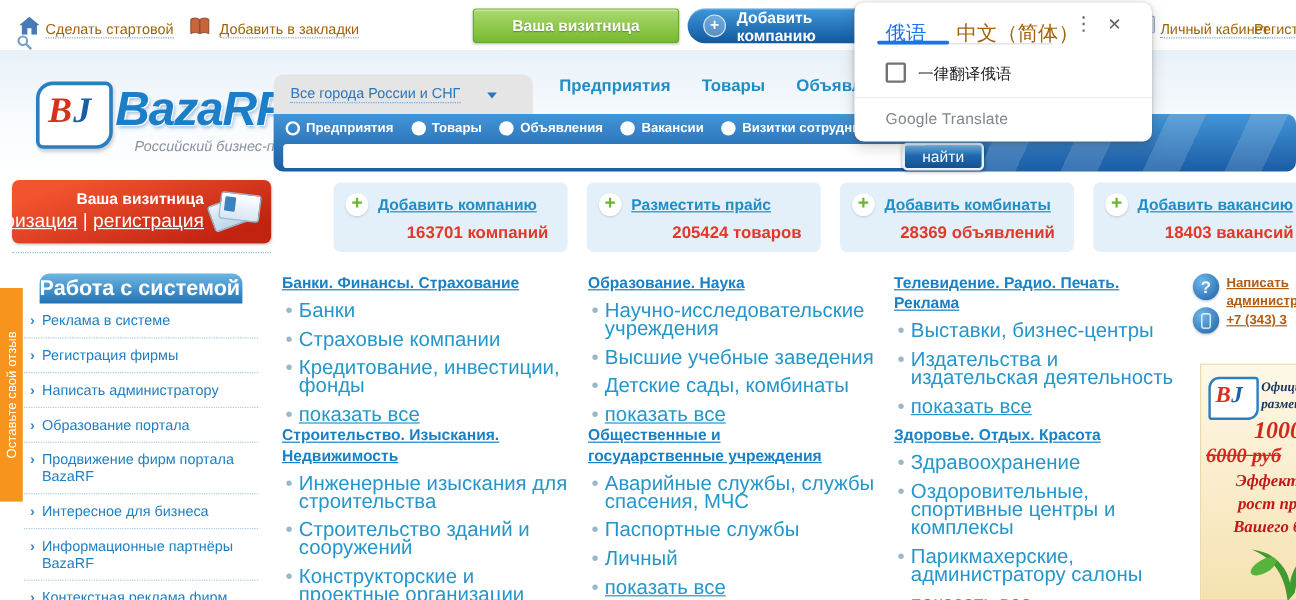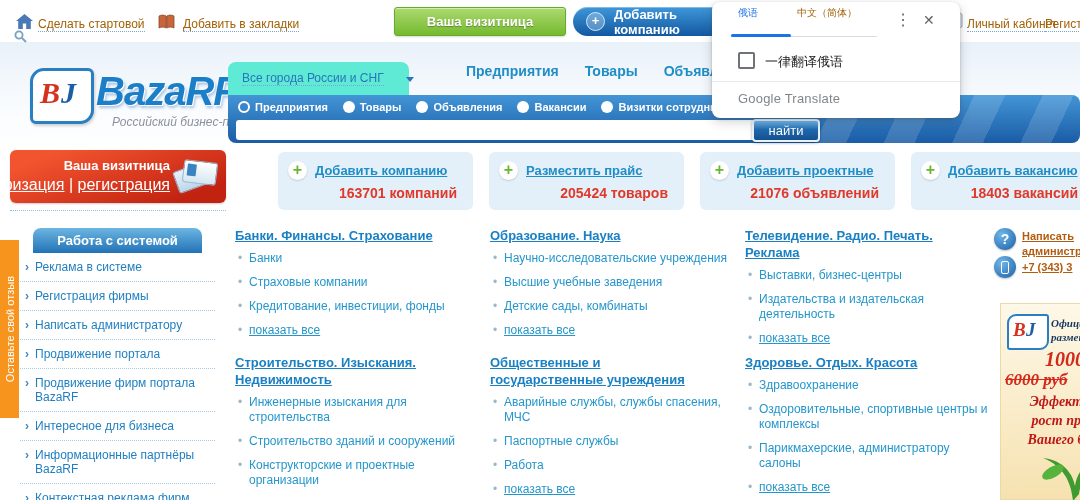--- a/index.html
+++ b/index.html
@@ -22,21 +22,21 @@
 
   
   .band{left:0;top:42px;width:1080px;height:108px;background:linear-gradient(180deg,#e9f1f9 0%,#f8fbfe 55%,#ffffff 100%)}
   .logo-mark{left:30px;top:68px;width:58px;height:50px;background:#fff;border:3px solid #2a7ec2;border-radius:14px 6px 14px 6px;box-shadow:1px 2px 3px rgba(0,0,0,.18)}
   .lm-b{position:absolute;left:7px;top:5px;font:italic bold 30px "Liberation Serif",serif;color:#d6311c}
   .lm-j{position:absolute;left:28px;top:5px;font:italic bold 30px "Liberation Serif",serif;color:#1b5ea8}
   .logo-text{left:96px;top:69px;font-style:italic;font-weight:bold;font-size:40px;color:#1b7ec9;letter-spacing:-1px;text-shadow:1px 1px 0 #fff,2px 3px 3px rgba(27,94,168,.35);white-space:nowrap}
   .logo-tld{font-size:22px}
   .tagline{left:112px;top:115px;font-size:12px;font-style:italic;color:#8a929e;white-space:nowrap}
 
-  .region-tab{left:228px;top:62px;width:181px;height:33px;background:#5eead4;border-radius:8px 8px 0 0}
+  .region-tab{left:228px;top:62px;width:216px;height:33px;background:#e5e5e5;border-radius:8px 8px 0 0}
   .region-link{position:absolute;left:14px;top:9px;font-size:12px;color:#2a75bb;border-bottom:1px dotted #7aa6d4;white-space:nowrap}
   .caret{position:absolute;left:178px;top:15px;width:0;height:0;border-left:4px solid transparent;border-right:4px solid transparent;border-top:5px solid #2a75bb}
   .main-nav{left:466px;top:63px;display:flex;gap:26px}
   .main-nav a{font-size:14px;font-weight:bold;color:#1f8dc6;text-decoration:none;white-space:nowrap}
 
   
   .search-panel{left:228px;top:95px;width:852px;height:48px;background:linear-gradient(180deg,#4395d6,#1a5ca6);border-radius:0 8px 8px 8px}
   .search-panel::after{content:"";position:absolute;right:0;top:0;width:280px;height:100%;border-radius:0 8px 8px 0;background:repeating-linear-gradient(115deg,transparent 0 34px,rgba(255,255,255,.14) 34px 62px)}
   .scope-row{position:absolute;left:10px;top:6px;display:flex;gap:15px;align-items:center;z-index:2}
   .scope{display:flex;align-items:center;gap:5px;color:#fff;font-size:11px;font-weight:bold;white-space:nowrap}
@@ -62,30 +62,30 @@
   .a0{left:278px}.a1{left:489px}.a2{left:700px}.a3{left:911px;width:177px}
   .aplus{position:absolute;left:10px;top:9px;width:19px;height:19px;border-radius:50%;background:#fff;color:#6cb52e;font-size:16px;font-weight:bold;line-height:18px;text-align:center;box-shadow:0 1px 2px rgba(0,0,0,.15)}
   .albl{position:absolute;left:37px;top:11px;font-size:13px;font-weight:bold;color:#1f8dc6;text-decoration:underline;white-space:nowrap}
   .acount{position:absolute;right:16px;bottom:9px;font-size:14px;font-weight:bold;color:#e0392a;white-space:nowrap}
   .a3 .acount{right:10px}
 
   
   .feedback{left:0;top:240px;width:19px;height:178px;background:#f7941d;display:flex;align-items:center;justify-content:center}
   .feedback span{writing-mode:vertical-rl;transform:rotate(180deg);color:#fff;font-size:11px;white-space:nowrap}
   .sidebar{left:20px;top:228px;width:195px}
-  .sb-head{position:relative;left:13px;width:169px;height:25px;background:linear-gradient(180deg,#6cb6e2,#2272b6);border-radius:8px 8px 0 0;color:#fff;font-weight:bold;font-size:13px;text-align:center;line-height:25px}
+  .sb-head{position:relative;left:13px;width:169px;height:25px;background:linear-gradient(180deg,#6cb6e2,#2272b6);border-radius:8px 8px 0 0;color:#fff;font-weight:bold;font-size:18px;text-align:left;line-height:25px}
   .sb-item{position:relative;padding:7px 4px 7px 15px;font-size:12px;line-height:14px;color:#1f7fc0;border-bottom:1px dotted #a5cde6;cursor:pointer}
   .sb-item::before{content:"›";position:absolute;left:5px;top:7px;color:#3f87c4;font-weight:bold}
 
   
   .cat{position:absolute;width:244px}
   .cat0{left:235px;top:227px}.cat1{left:490px;top:227px}.cat2{left:745px;top:227px}
   .cat3{left:235px;top:354px}.cat4{left:490px;top:354px}.cat5{left:745px;top:354px}
   .cat-title{display:block;max-width:218px;font-size:13px;font-weight:bold;color:#1a80c4;text-decoration:underline;line-height:17px;margin-bottom:7px}
-  .cat-item{position:relative;padding-left:14px;font-size:12px;color:#2596cb;line-height:15px;margin-bottom:9px;cursor:pointer}
+  .cat-item{position:relative;padding-left:14px;font-size:17px;color:#2596cb;line-height:15px;margin-bottom:9px;cursor:pointer}
   .cat-item::before{content:"•";position:absolute;left:3px;color:#9bb8c9}
   .show-all{text-decoration:underline}
 
   
   .cico{width:22px;height:22px;border-radius:50%;background:radial-gradient(circle at 35% 30%,#6fb7e8,#1b5fa8);color:#fff;font-weight:bold;font-size:14px;text-align:center;line-height:22px;box-shadow:0 1px 2px rgba(0,0,0,.25)}
   .qicon{left:994px;top:228px}
   .phicon{left:994px;top:256px}
   .phglyph{position:absolute;left:7px;top:5px;width:6px;height:11px;border:1.5px solid #fff;border-radius:2px}
   .admin-link{left:1022px;top:229px;width:92px;font-size:11px;font-weight:bold;color:#b35c10;text-decoration:underline;line-height:15px}
   .phone-link{left:1022px;top:261px;font-size:11px;font-weight:bold;color:#b35c10;text-decoration:underline;white-space:nowrap}
@@ -96,21 +96,21 @@
   .bm-j{position:absolute;left:17px;top:3px;font:italic bold 19px "Liberation Serif",serif;color:#1b5ea8}
   .b-line{position:absolute;left:50px;font:italic bold 11px "Liberation Serif",serif;color:#17365e;white-space:nowrap}
   .b-l1{top:13px}.b-l2{top:27px}
   .b-new{position:absolute;left:44px;top:44px;font:italic bold 20px "Liberation Serif",serif;color:#d2291a;white-space:nowrap}
   .b-old{position:absolute;left:4px;top:66px;font:italic bold 17px "Liberation Serif",serif;color:#d2291a;text-decoration:line-through;white-space:nowrap}
   .b-slogans{position:absolute;left:0;top:88px;width:150px;text-align:center;font:italic bold 14px "Liberation Serif",serif;color:#c01818;line-height:19px}
   .b-plant{position:absolute;left:32px;top:142px}
 
   
   .gt{left:712px;top:2px;width:248px;height:116px;background:#fff;border-radius:8px;box-shadow:0 1px 3px rgba(60,64,67,.3),0 4px 12px rgba(60,64,67,.22);z-index:50}
-  .gt-tab{position:absolute;top:4px;font-size:10px;white-space:nowrap;cursor:pointer}
+  .gt-tab{position:absolute;top:14px;font-size:17px;white-space:nowrap;cursor:pointer}
   .gt-ru{left:26px;color:#1a73e8}
   .gt-zh{left:85px;color:#a16207}
   .gt-underline{position:absolute;left:19px;top:32px;width:60px;height:3px;background:#1a73e8;border-radius:2px}
   .gt-divider{position:absolute;left:19px;top:34px;width:146px;height:1px;background:#dadce0}
   .gt-dots{position:absolute;left:183px;top:8px;font-size:16px;color:#5f6368;cursor:pointer}
   .gt-close{position:absolute;left:211px;top:10px;font-size:14px;color:#5f6368;cursor:pointer}
   .gt-checkbox{position:absolute;left:26px;top:50px;width:13px;height:13px;border:2px solid #6f7378;border-radius:2px;cursor:pointer}
   .gt-check-label{position:absolute;left:53px;top:51px;font-size:13px;color:#202124;white-space:nowrap}
   .gt-sep{position:absolute;left:0;top:79px;width:248px;height:1px;background:#e8eaed}
   .gt-brand{position:absolute;left:26px;top:89px;font-size:13px;color:#80868b;letter-spacing:.2px}
@@ -229,39 +229,39 @@
     <a class="albl">Добавить компанию</a>
     <span class="acount">163701 компаний</span>
   </div>
   <div class="abs acard a1">
     <span class="aplus">+</span>
     <a class="albl">Разместить прайс</a>
     <span class="acount">205424 товаров</span>
   </div>
   <div class="abs acard a2">
     <span class="aplus">+</span>
-    <a class="albl">Добавить проектные</a>
-    <span class="acount">21076 объявлений</span>
+    <a class="albl">Добавить комбинаты</a>
+    <span class="acount">28369 объявлений</span>
   </div>
   <div class="abs acard a3">
     <span class="aplus">+</span>
     <a class="albl">Добавить вакансию</a>
     <span class="acount">18403 вакансий</span>
   </div>
 
   <div class="abs feedback">
     <span>Оставьте свой отзыв</span>
   </div>
 
   <div class="abs sidebar">
     <div class="sb-head">Работа с системой</div>
     <div class="sb-item">Реклама в системе</div>
     <div class="sb-item">Регистрация фирмы</div>
     <div class="sb-item">Написать администратору</div>
-    <div class="sb-item">Продвижение портала</div>
+    <div class="sb-item">Образование портала</div>
     <div class="sb-item">Продвижение фирм портала BazaRF</div>
     <div class="sb-item">Интересное для бизнеса</div>
     <div class="sb-item">Информационные партнёры BazaRF</div>
     <div class="sb-item">Контекстная реклама фирм</div>
   </div>
 
   <div class="cat cat0">
     <a class="cat-title">Банки. Финансы. Страхование</a>
     <div class="cat-item">Банки</div>
     <div class="cat-item">Страховые компании</div>
@@ -285,21 +285,21 @@
     <a class="cat-title">Строительство. Изыскания. Недвижимость</a>
     <div class="cat-item">Инженерные изыскания для строительства</div>
     <div class="cat-item">Строительство зданий и сооружений</div>
     <div class="cat-item">Конструкторские и проектные организации</div>
     <div class="cat-item show-all">показать все</div>
   </div>
   <div class="cat cat4">
     <a class="cat-title">Общественные и государственные учреждения</a>
     <div class="cat-item">Аварийные службы, службы спасения, МЧС</div>
     <div class="cat-item">Паспортные службы</div>
-    <div class="cat-item">Работа</div>
+    <div class="cat-item">Личный</div>
     <div class="cat-item show-all">показать все</div>
   </div>
   <div class="cat cat5">
     <a class="cat-title">Здоровье. Отдых. Красота</a>
     <div class="cat-item">Здравоохранение</div>
     <div class="cat-item">Оздоровительные, спортивные центры и комплексы</div>
     <div class="cat-item">Парикмахерские, администратору салоны</div>
     <div class="cat-item show-all">показать все</div>
   </div>
 

